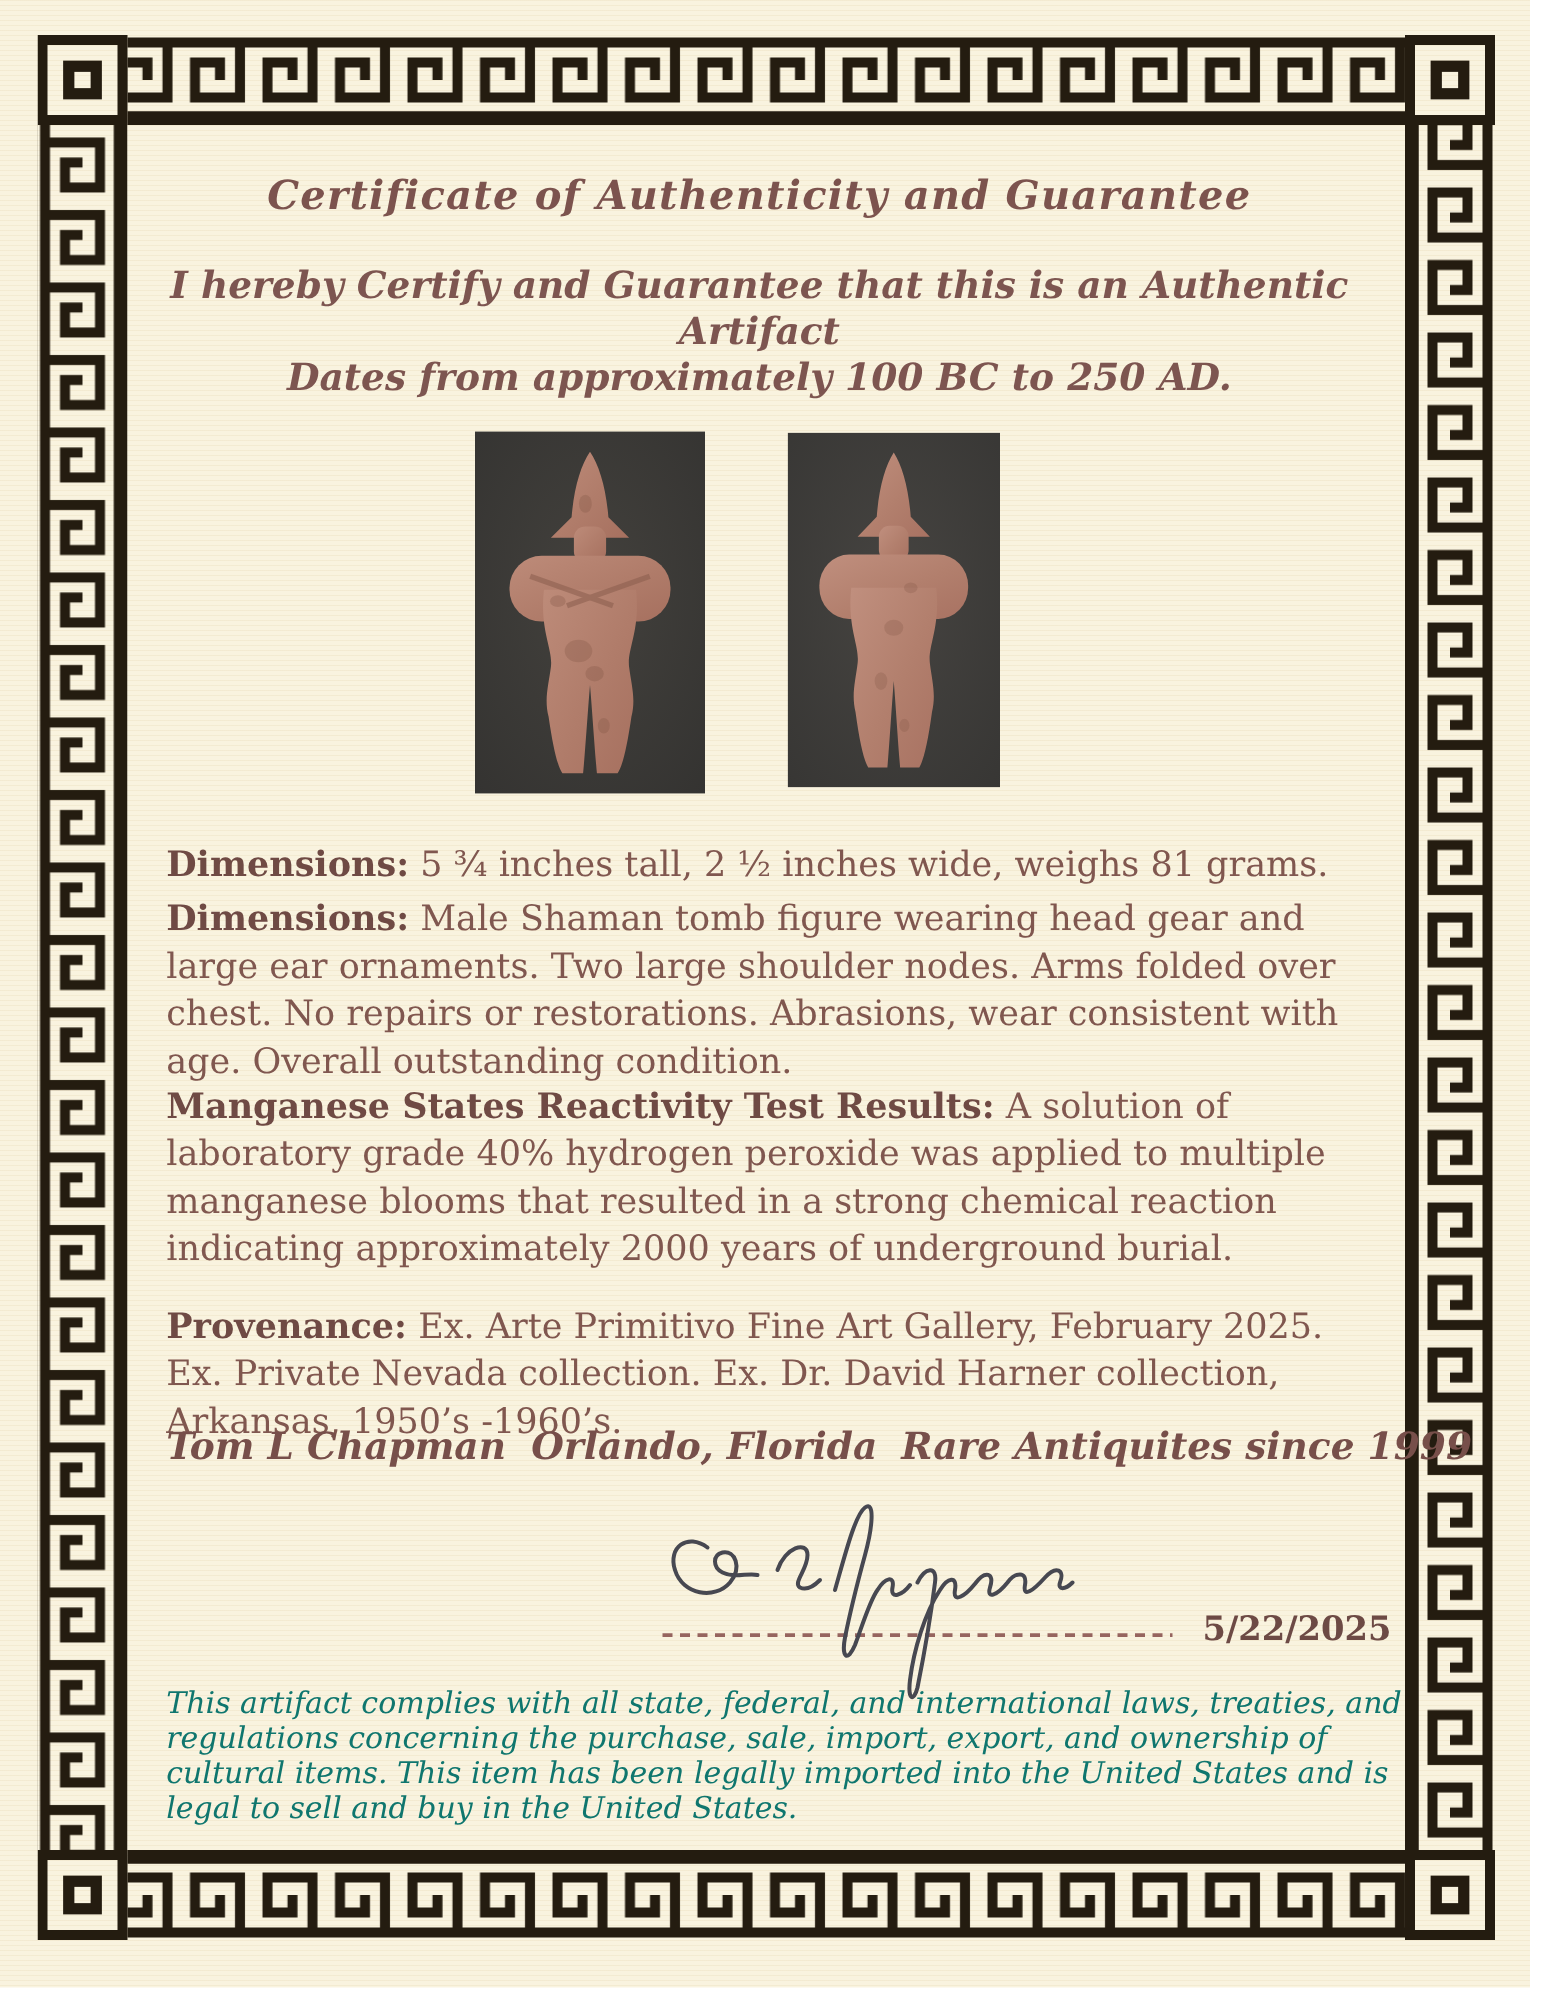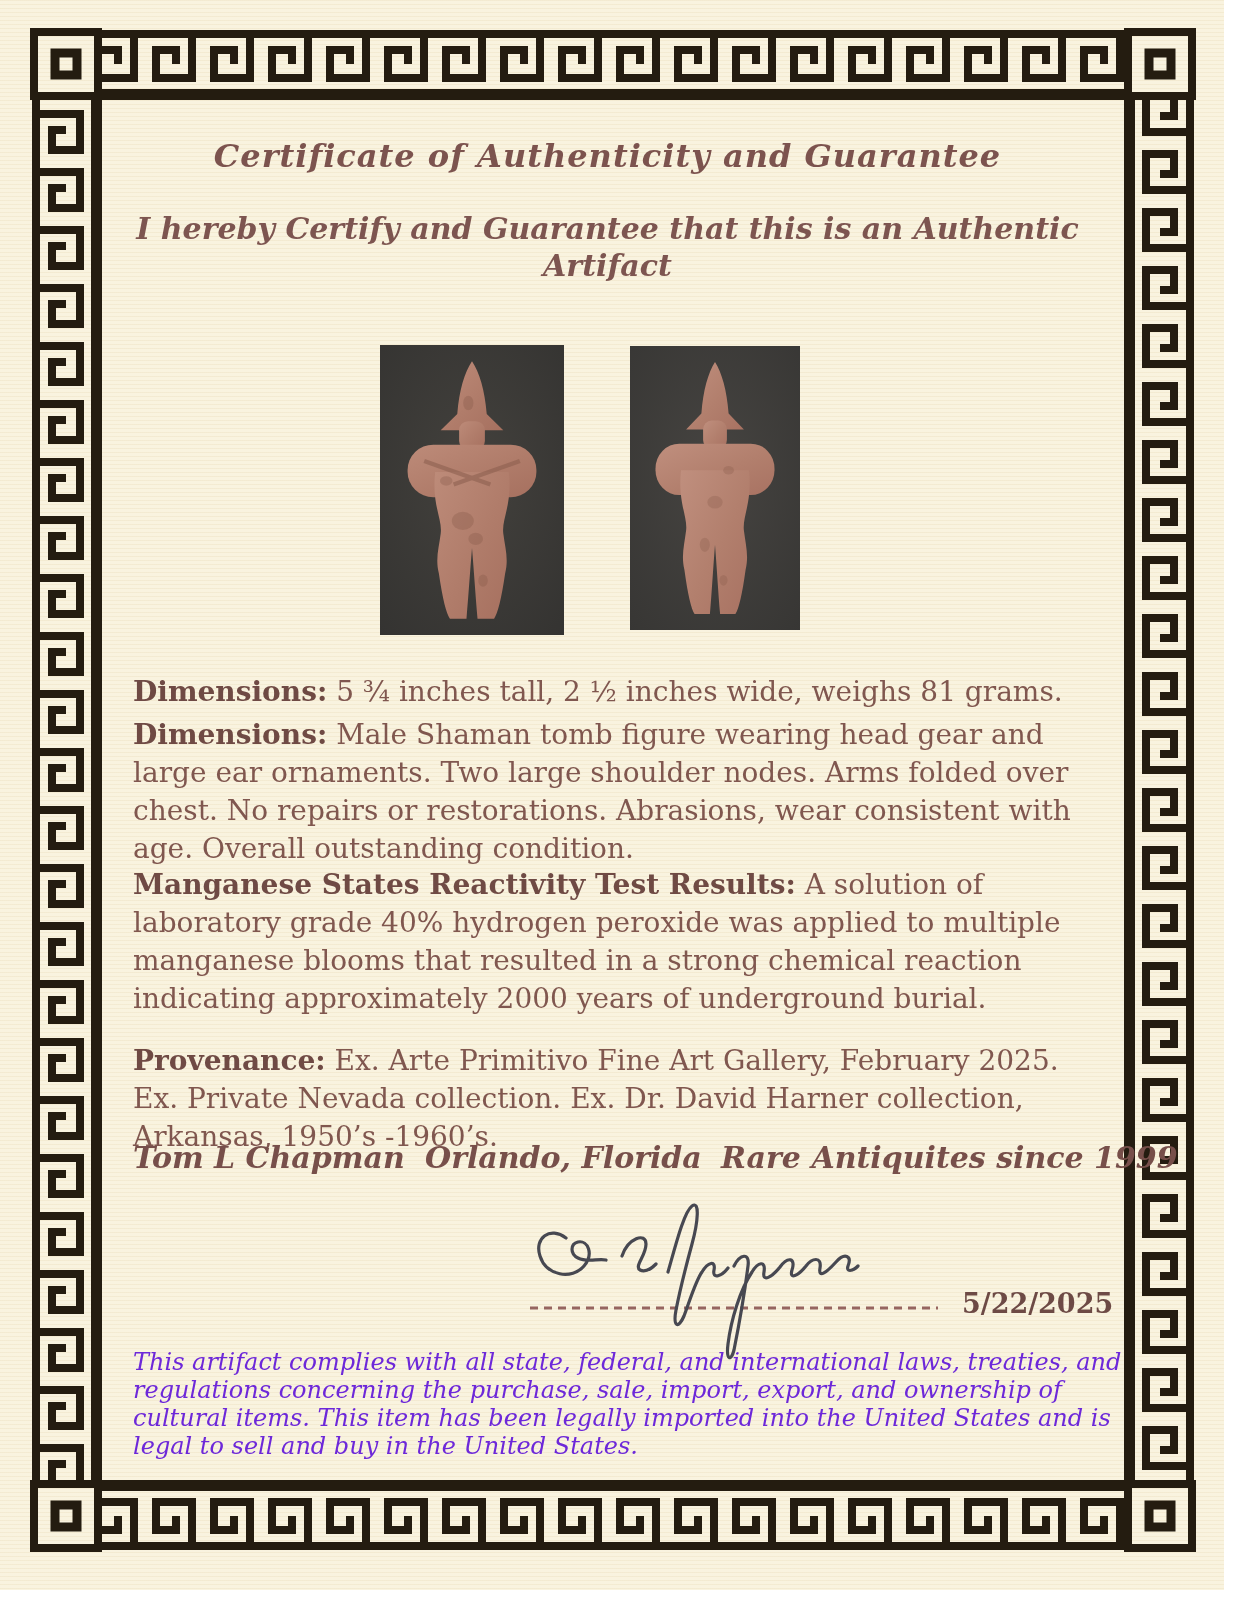--- a/index.html
+++ b/index.html
@@ -20,21 +20,21 @@
   .photo{overflow:hidden;}
   .photo svg{display:block;width:100%;height:100%;}
   .signrow{left:133px;top:1140px;width:980px;height:42px;font-style:italic;font-weight:bold;
            font-size:30px;color:#774f4a;}
   .signrow span{position:absolute;top:0;white-space:nowrap;}
   .guarantor{left:100px;top:1190px;width:1015px;text-align:center;font-style:italic;font-weight:bold;
              font-size:30px;color:#774f4a;}
   #sigSvg{left:500px;top:1192px;width:580px;height:178px;pointer-events:none;}
   .sigdate{left:962px;top:1288px;font-weight:bold;font-size:27px;color:#6d4a45;white-space:nowrap;}
   .legal{left:133px;top:1324px;width:1000px;font-style:italic;font-size:24px;line-height:28px;
-         color:#6d28d9;font-weight:500;}
+         color:#0f766e;font-weight:500;}
 </style>
 </head>
 <body>
 
 <div id="page">
   <div id="paper"></div>
 
   <svg id="borderSvg" viewBox="0 0 1166 1524" xmlns="http://www.w3.org/2000/svg">
     <defs>
       <pattern id="mh" width="58" height="72" patternUnits="userSpaceOnUse">
@@ -67,20 +67,21 @@
       <rect x="25" y="1477" width="22" height="22" stroke-width="9"></rect>
       <rect x="1098" y="1456" width="64" height="64" stroke-width="8"></rect>
       <rect x="1119" y="1477" width="22" height="22" stroke-width="9"></rect>
     </g>
   </svg>
 
   <div class="abs title">Certificate of Authenticity and Guarantee</div>
 
   <div class="abs intro">
     <div>I hereby Certify and Guarantee that this is an Authentic Artifact</div>
+    <div>Dates from approximately 100 BC to 250 AD.</div>
   </div>
 
   <div class="abs photo" style="left:380px;top:345px;width:184px;height:290px;">
     <svg viewBox="0 0 100 160" preserveAspectRatio="none">
       <defs>
         <radialGradient id="pbg1" cx="50%" cy="45%" r="75%">
           <stop offset="0%" stop-color="#43413d"></stop>
             <stop offset="100%" stop-color="#343331"></stop>
         </radialGradient>
         <linearGradient id="clay1" x1="0" y1="0" x2="1" y2="1">

